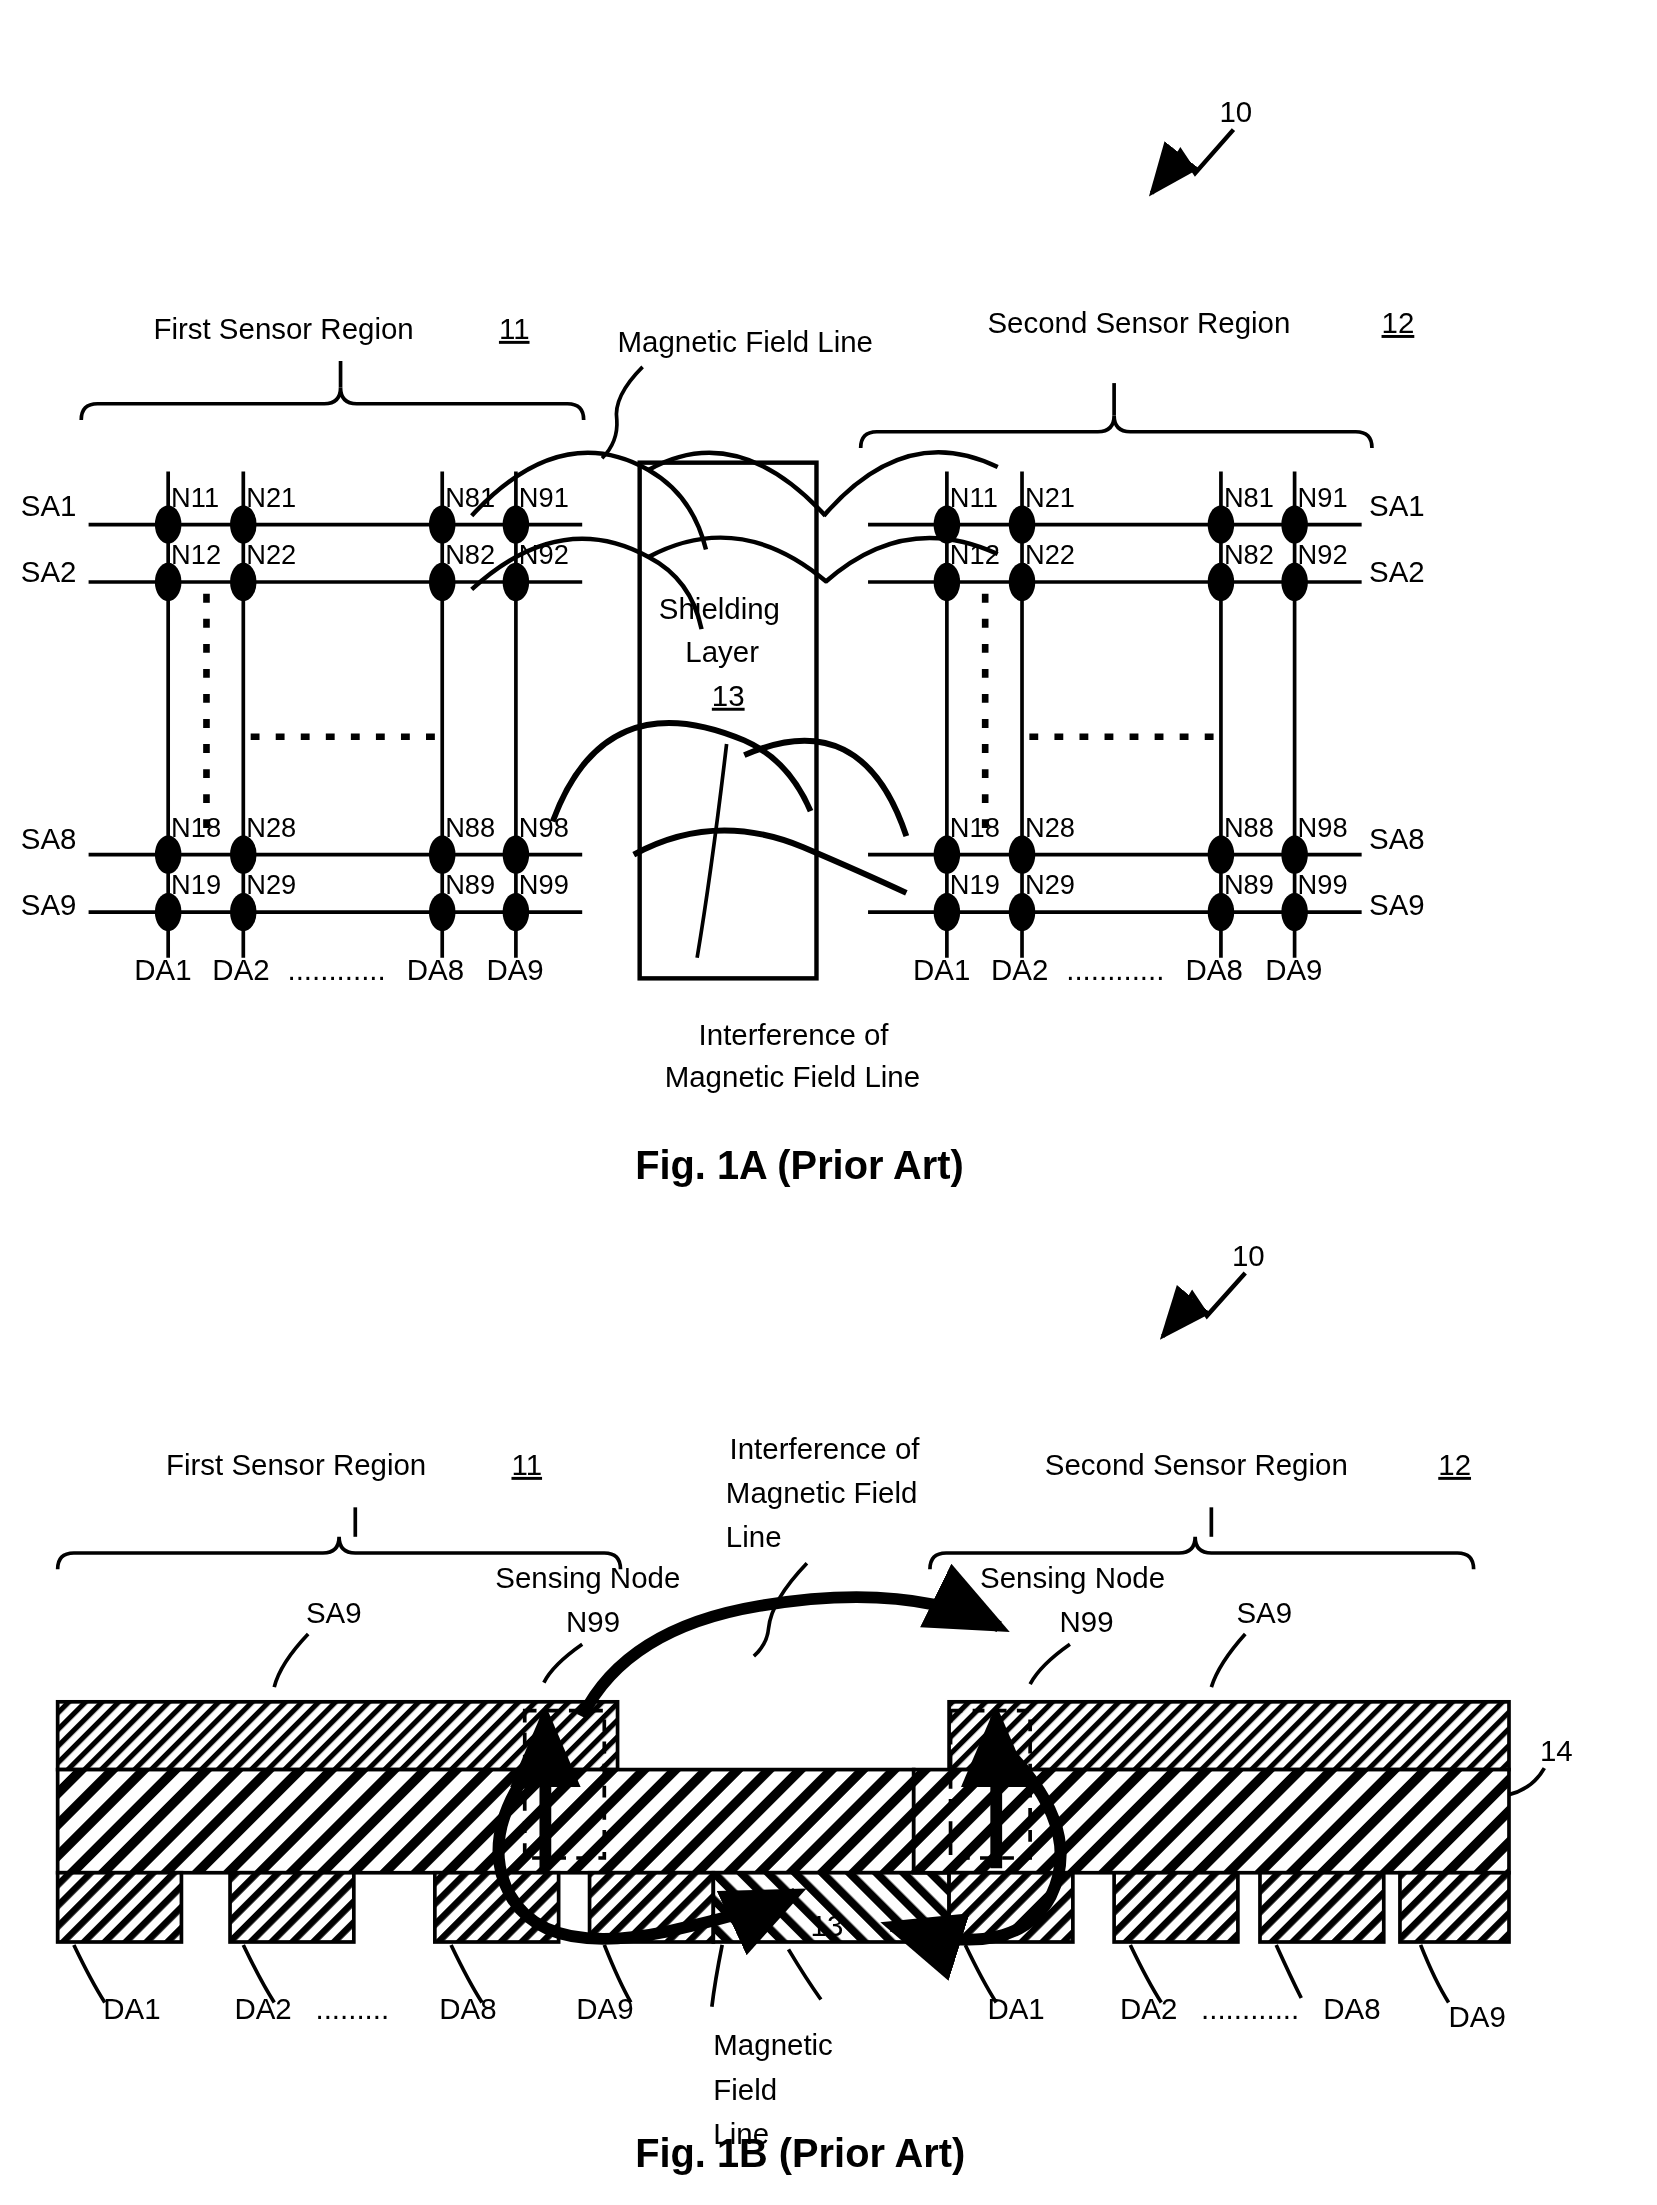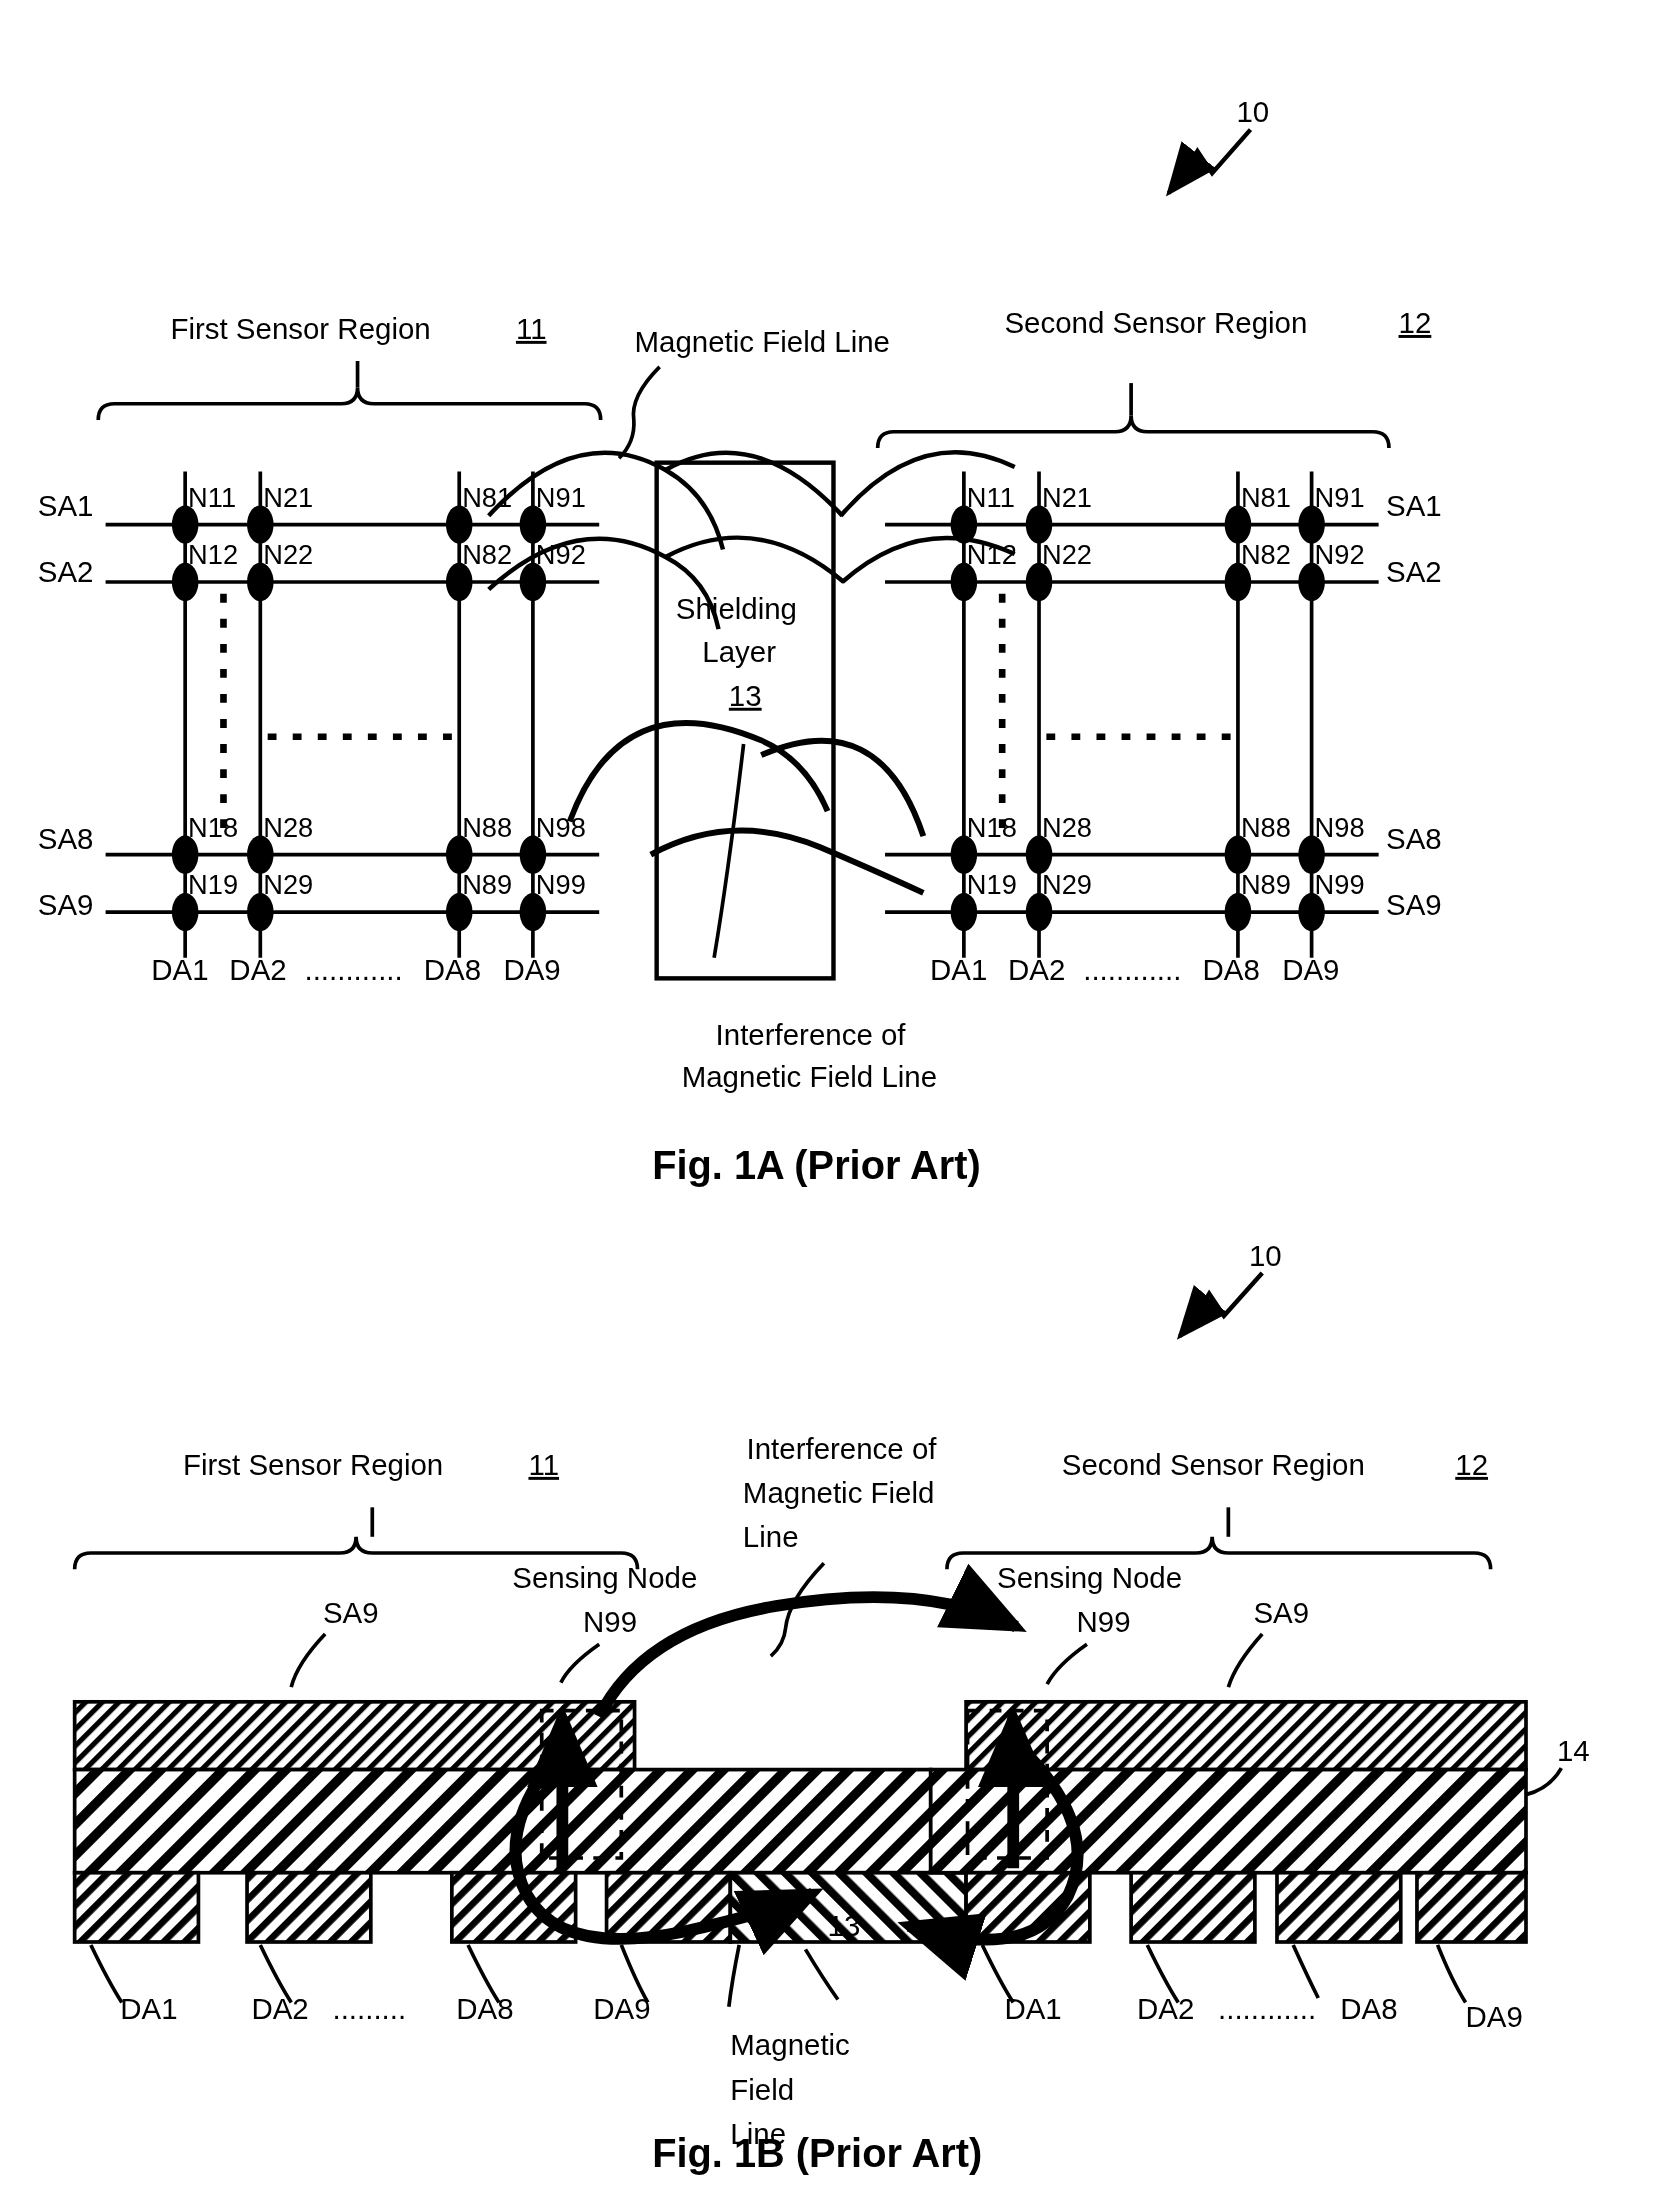--- a/index.html
+++ b/index.html
@@ -1,18 +1,18 @@
 <!DOCTYPE html>
 <html style="font-size:11.8px"><head>
 <meta charset="utf-8">
 <style>
   html,body{margin:0;padding:0;background:#ffffff;}
   body{width:1658px;height:2205px;position:relative;
        font-family:"Liberation Sans", sans-serif; color:#000;}
-  .sheet{position:absolute;inset:0;margin-left:17px;}
+  .sheet{position:absolute;inset:0;}
   svg{display:block;}
   text{font-family:"Liberation Sans", sans-serif;fill:#000;}
   .lbl{font-size:40px;}
   .lbl-sm{font-size:37px;}
   .cap{font-size:54px;font-weight:bold;}
   .num{font-size:40px;}
 </style>
 </head>
 <body>
 

